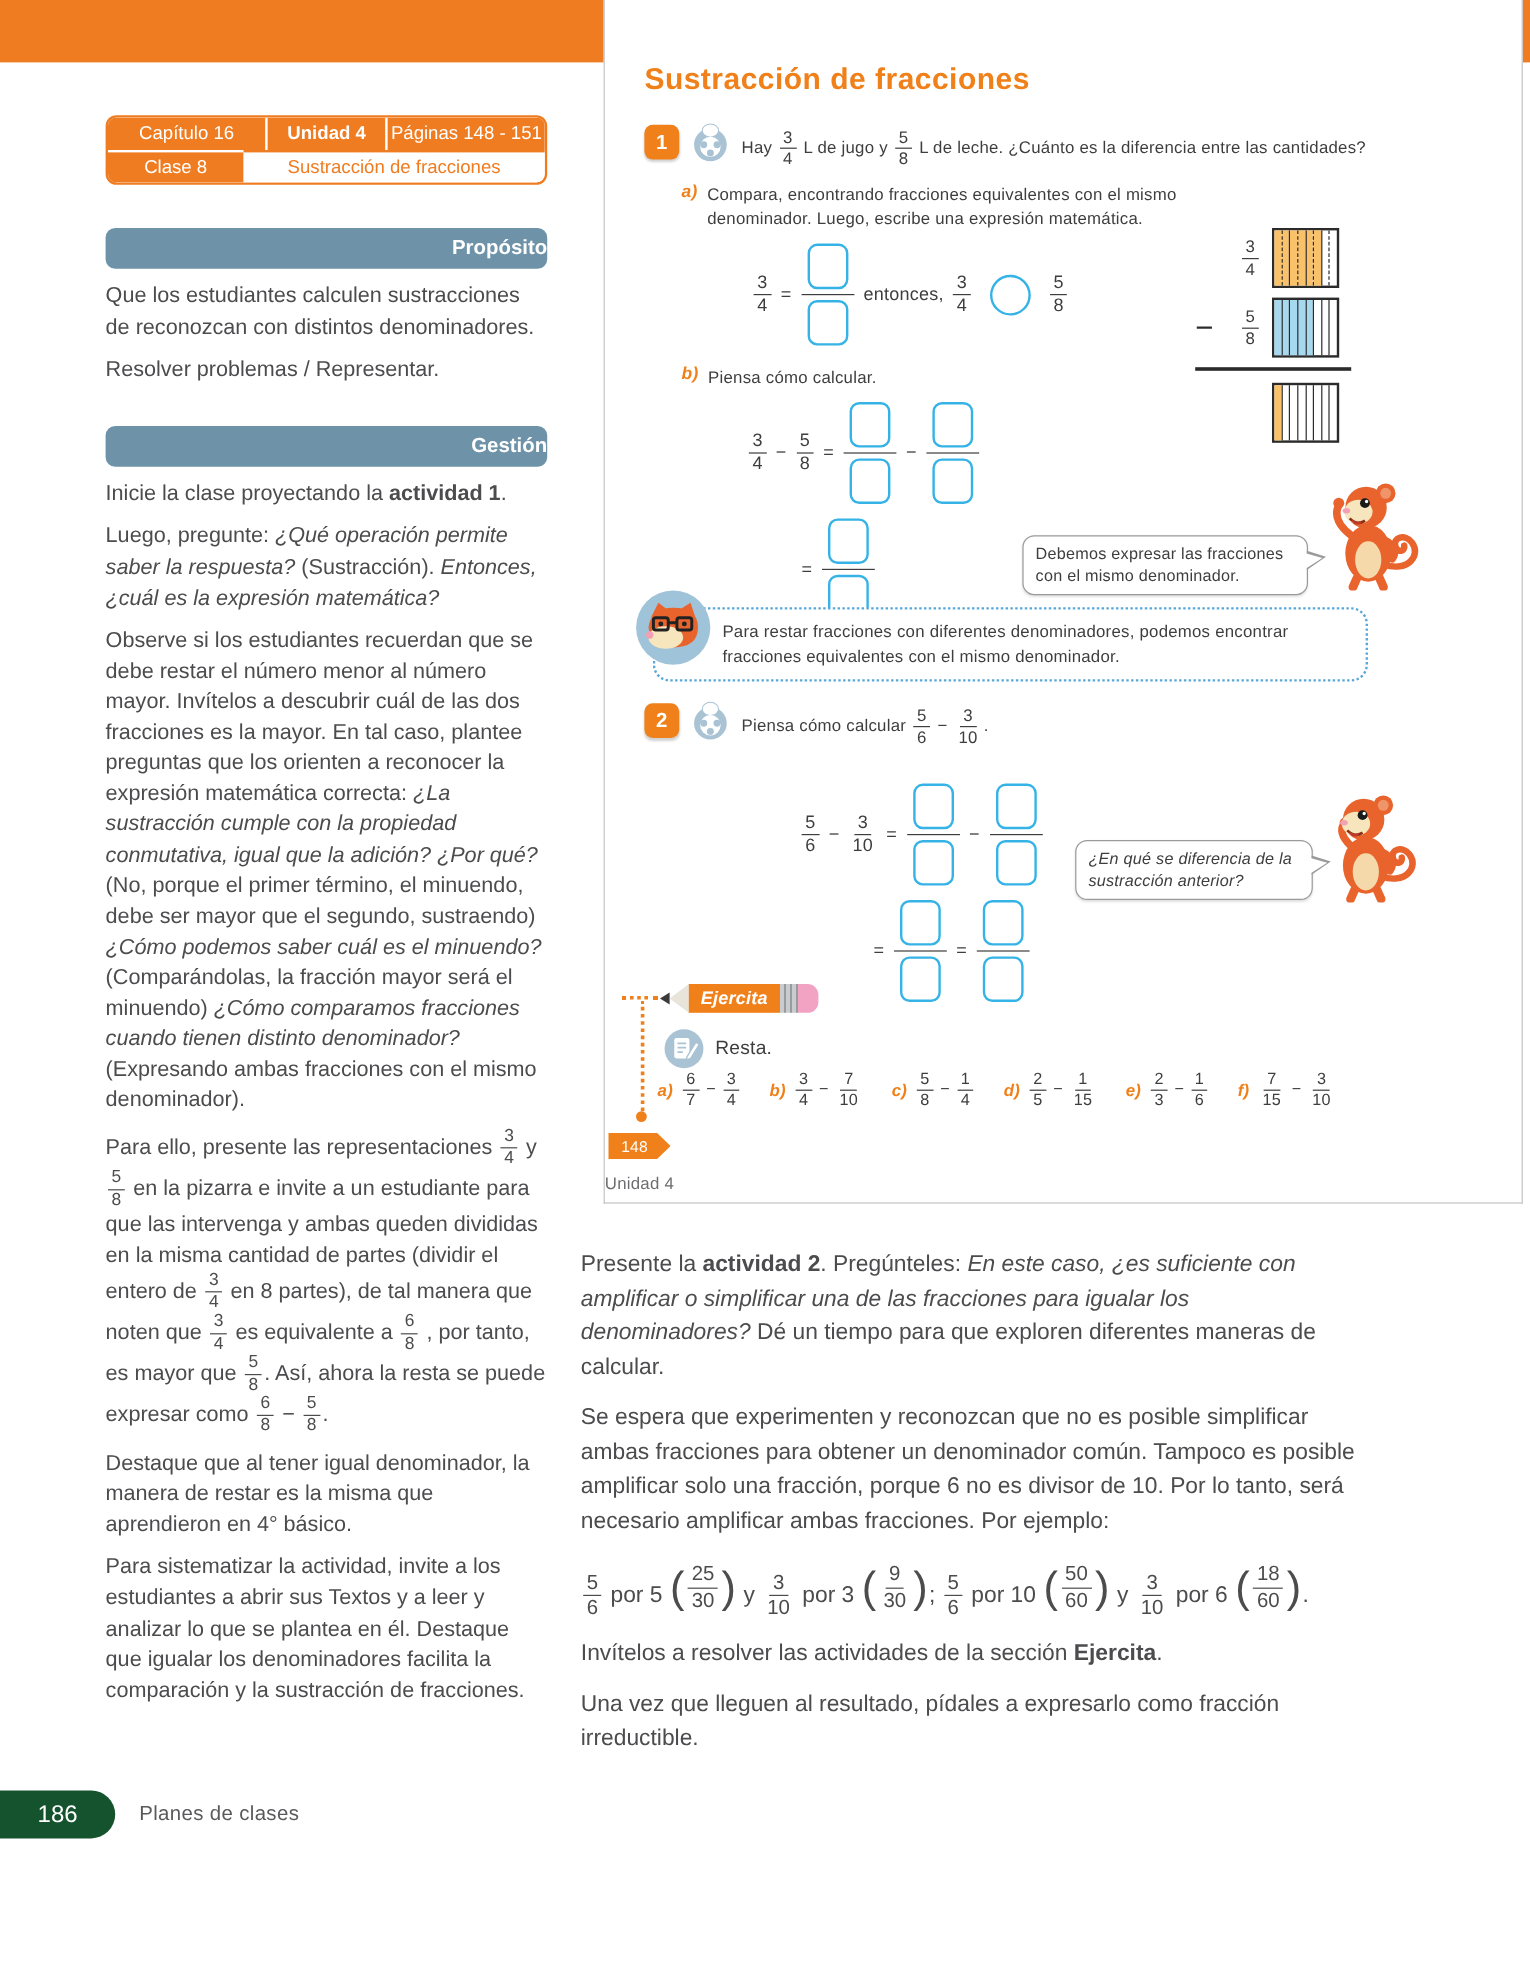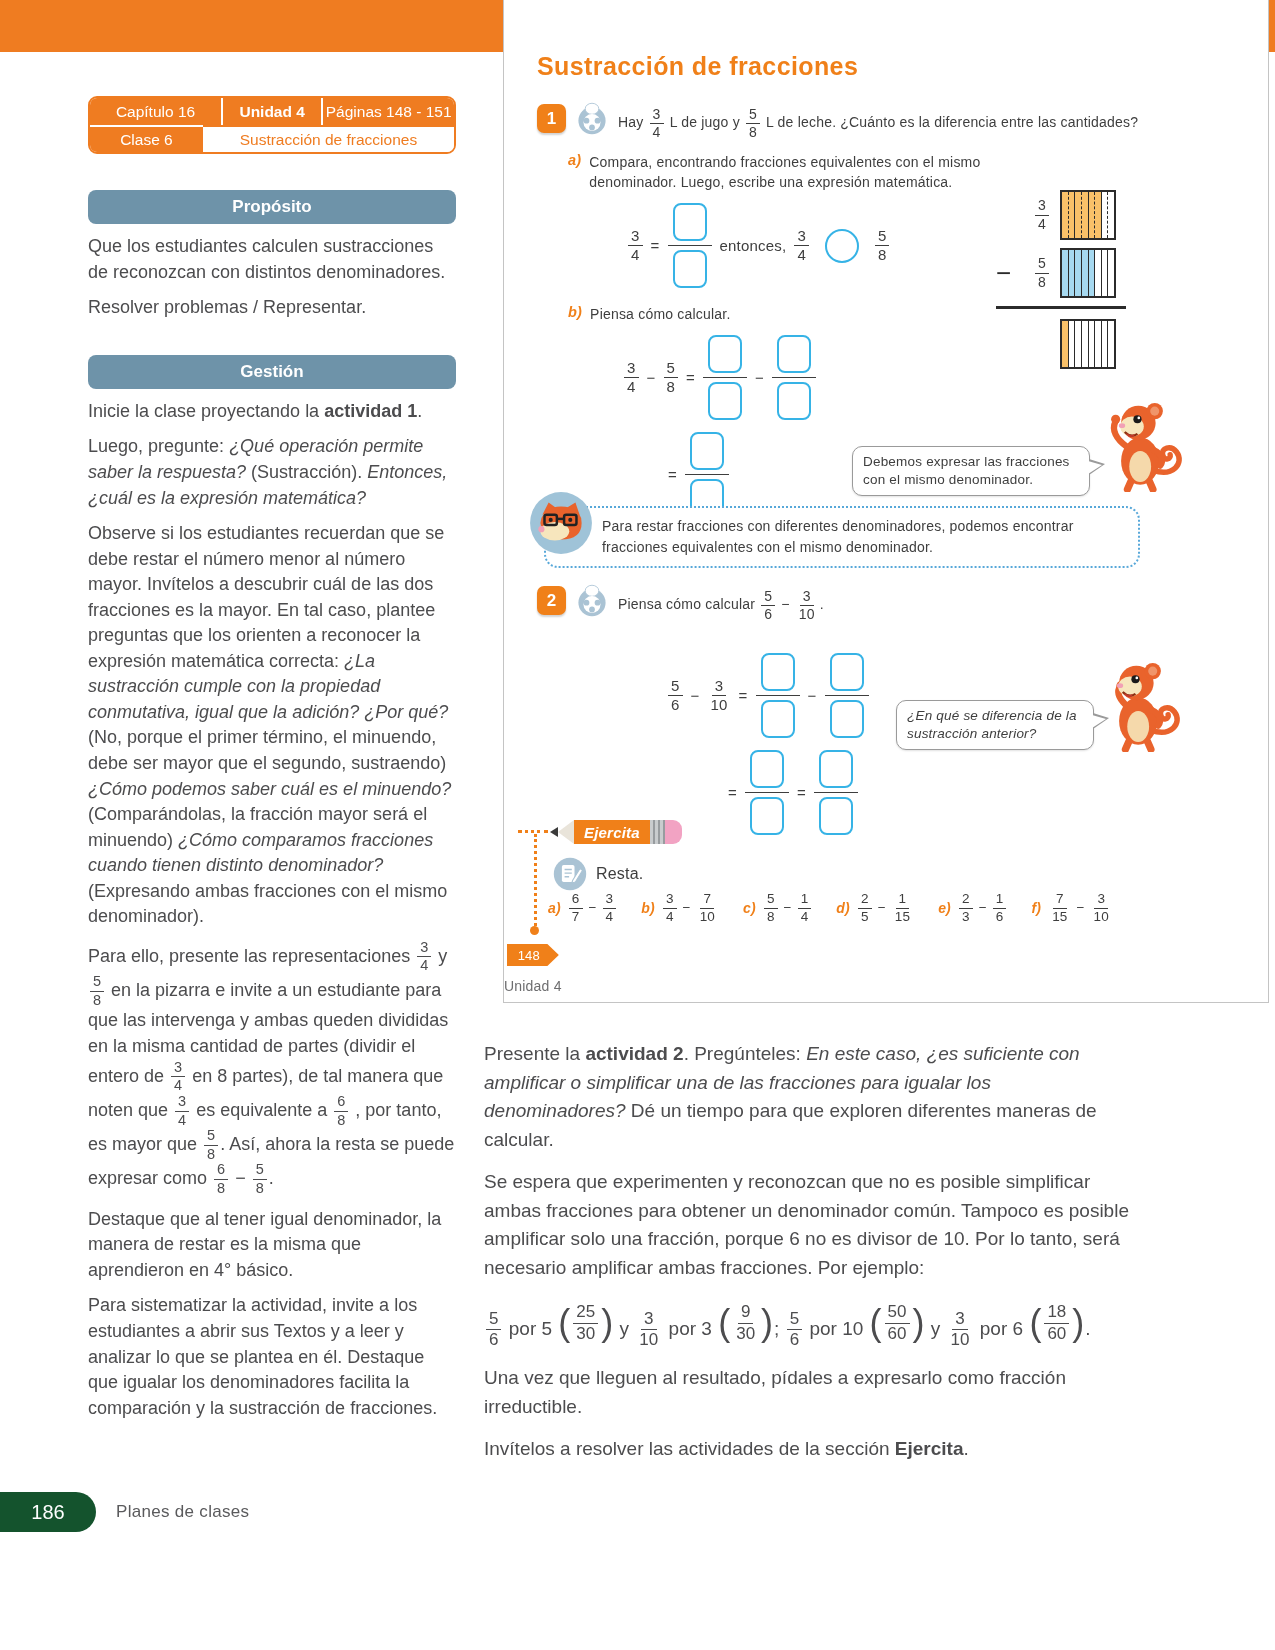--- a/index.html
+++ b/index.html
@@ -24,21 +24,21 @@
   .sidebar{position:absolute;left:88px;top:96px;width:368px;font-size:18px;line-height:1.42;}
   .sidebar .fr{font-size:14.5px;}
   .itable{border:2px solid #ef7c21;border-radius:9px;overflow:hidden;font-size:15.5px;}
   .itr{display:flex;height:27px;}
   .icell{display:flex;align-items:center;justify-content:center;background:#ef7c21;color:#fff;}
   .icell.c1{width:36%;}
   .icell.c2{width:27%;border-left:2px solid #fff;font-weight:bold;}
   .icell.c3{flex:1;border-left:2px solid #fff;}
   .icell.clase{width:31%;border-top:2px solid #fff;}
   .icell.tema{flex:1;background:#fff;color:#ef7c21;border-top:2px solid #ef7c21;}
-  .secbar{background:#6e93a9;color:#fff;text-align:center;font-weight:bold;font-size:17px;
+  .secbar{background:#6e93a9;color:#fff;text-align:right;font-weight:bold;font-size:17px;
           border-radius:8px;padding:5px 0;margin:34px 0 10px 0;}
   .secbar.first{margin-top:36px;}
   .sidebar p{margin:0 0 10px 0;}
   .gpara{margin:0 0 11px 0;}
 
   
   .bookpage{position:absolute;left:503px;top:0;width:766px;height:1003px;background:#fff;
             border:1px solid #c4c4c4;border-top:none;box-sizing:border-box;
             color:#3e3e3e;font-size:14px;letter-spacing:.2px;}
   .bp-abs{position:absolute;}
@@ -126,21 +126,21 @@
   <div class="topband"></div>
 
   <div class="sidebar">
     <div class="itable">
       <div class="itr">
         <div class="icell c1">Capítulo 16</div>
         <div class="icell c2">Unidad 4</div>
         <div class="icell c3">Páginas 148 - 151</div>
       </div>
       <div class="itr">
-        <div class="icell c1 clase">Clase 6</div>
+        <div class="icell c1 clase">Clase 8</div>
         <div class="icell tema">Sustracción de fracciones</div>
       </div>
     </div>
 
     <div class="secbar first">Propósito</div>
     <p>Que los estudiantes calculen sustracciones de reconozcan con distintos denominadores.</p>
 
     <p>Resolver problemas / Representar.</p>
 
     <div class="secbar">Gestión</div>
@@ -581,21 +581,21 @@
           <span class="fd">10</span>
         </span> por 6 <span class="pw">
           <span class="par">(</span>
           <span class="fr">
             <span class="fn">18</span>
             <span class="fd">60</span>
           </span>
           <span class="par">)</span>
         </span>.</p>
 
+      <p class="para">Invítelos a resolver las actividades de la sección <b>Ejercita</b>.</p>
+
       <p class="para">Una vez que lleguen al resultado, pídales a expresarlo como fracción irreductible.</p>
-
-      <p class="para">Invítelos a resolver las actividades de la sección <b>Ejercita</b>.</p>
     </div>
 
   <div class="footpill">186</div>
   <div class="footlabel">Planes de clases</div>
 
 </div>
 
 </body></html>

